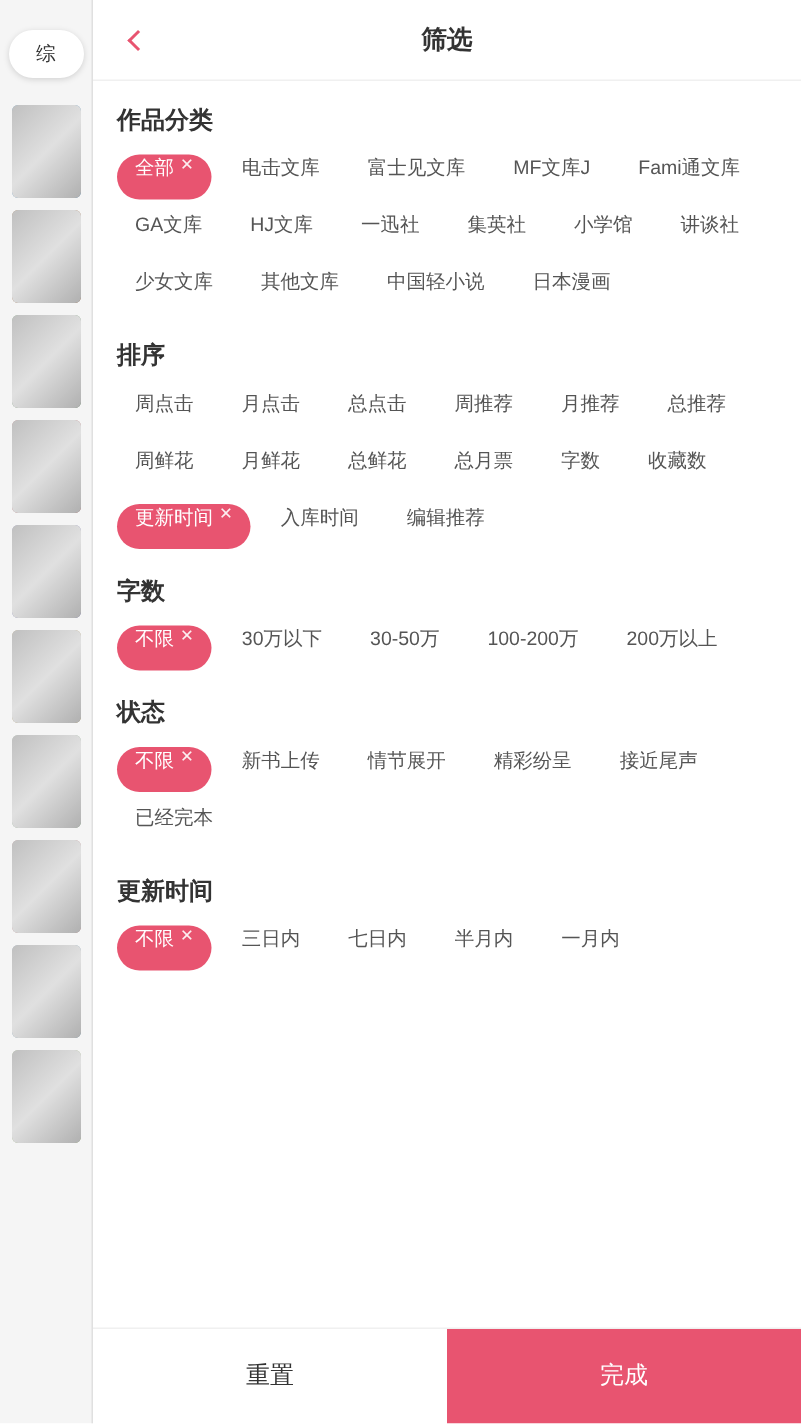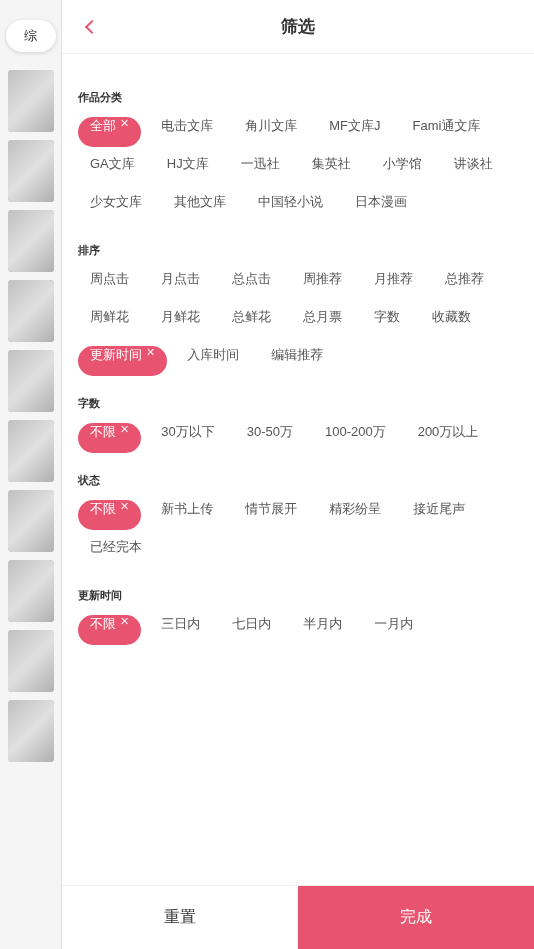--- a/index.html
+++ b/index.html
@@ -112,25 +112,24 @@
       flex: 1;
       overflow-y: auto;
       padding: 16px 16px 0 16px;
     }
 
     .section {
       margin-bottom: 18px;
     }
 
     .section-title {
-      font-size: 11px;
+      font-size: 16px;
       font-weight: 600;
       color: #333;
       margin-bottom: 12px;
-      margin-top: 20px;
     }
 
     .tags-wrapper {
       display: flex;
       flex-wrap: wrap;
       gap: 8px;
     }
 
     .tag {
       height: 30px;
@@ -214,21 +213,21 @@
     <span class="header-title">筛选</span>
   </div>
 
   <div class="content">
 
     <div class="section">
       <div class="section-title">作品分类</div>
       <div class="tags-wrapper">
         <div class="tag active">全部 <span class="close-x">✕</span></div>
         <div class="tag">电击文库</div>
-        <div class="tag">角川文库</div>
+        <div class="tag">富士见文库</div>
         <div class="tag">MF文库J</div>
         <div class="tag">Fami通文库</div>
         <div class="tag">GA文库</div>
         <div class="tag">HJ文库</div>
         <div class="tag">一迅社</div>
         <div class="tag">集英社</div>
         <div class="tag">小学馆</div>
         <div class="tag">讲谈社</div>
         <div class="tag">少女文库</div>
         <div class="tag">其他文库</div>

